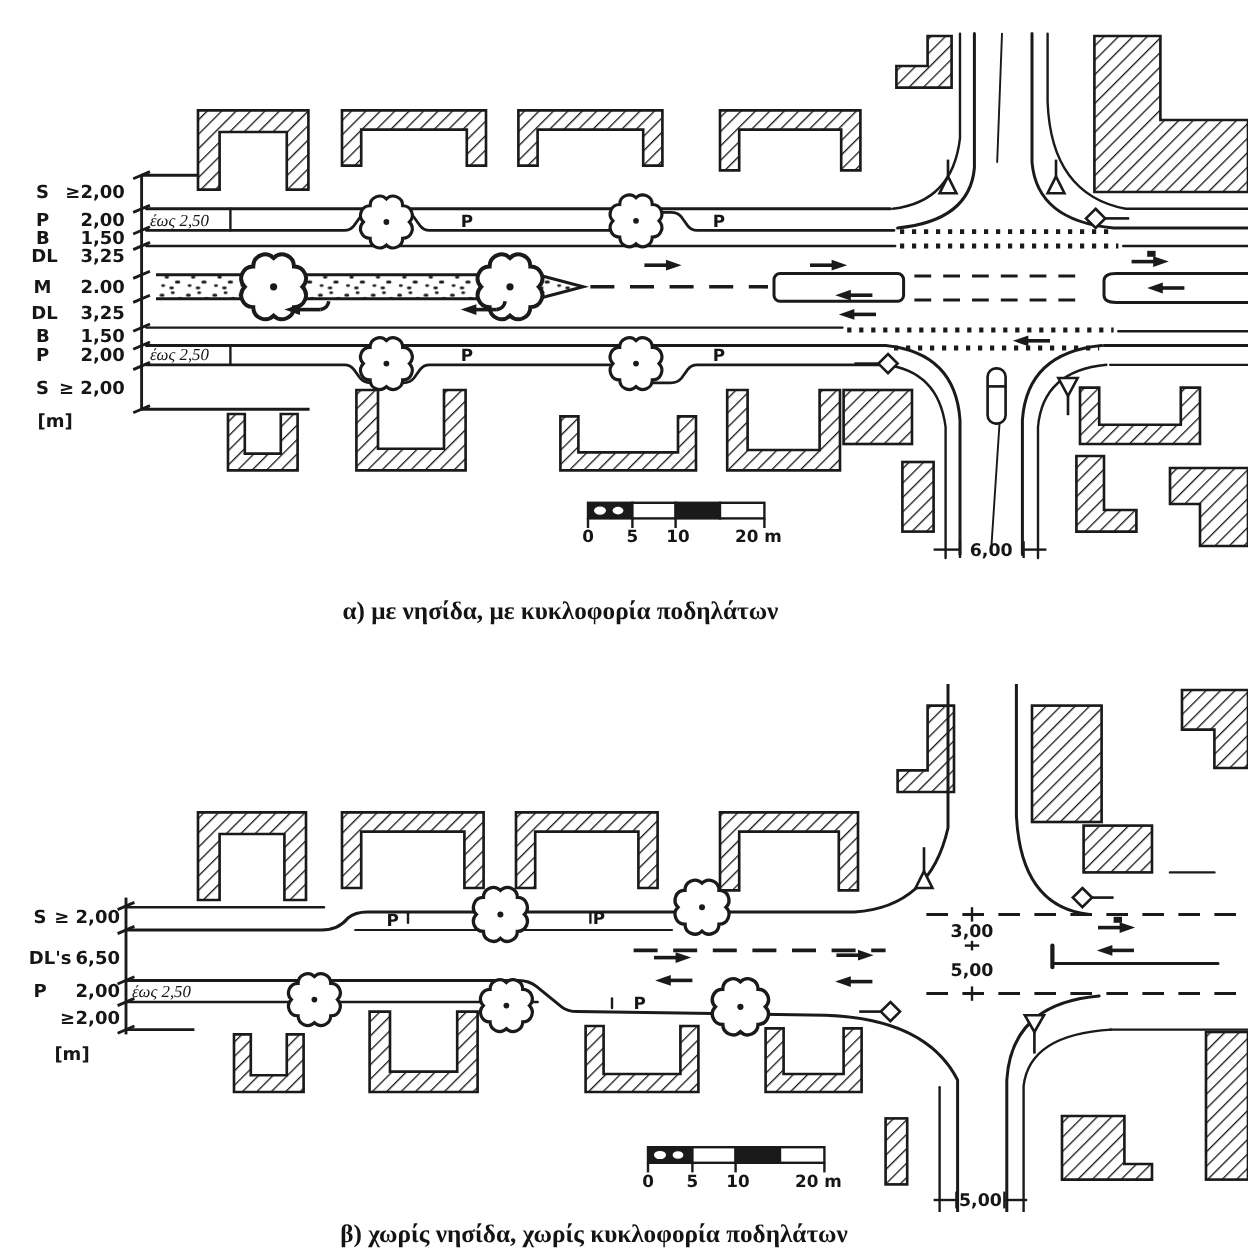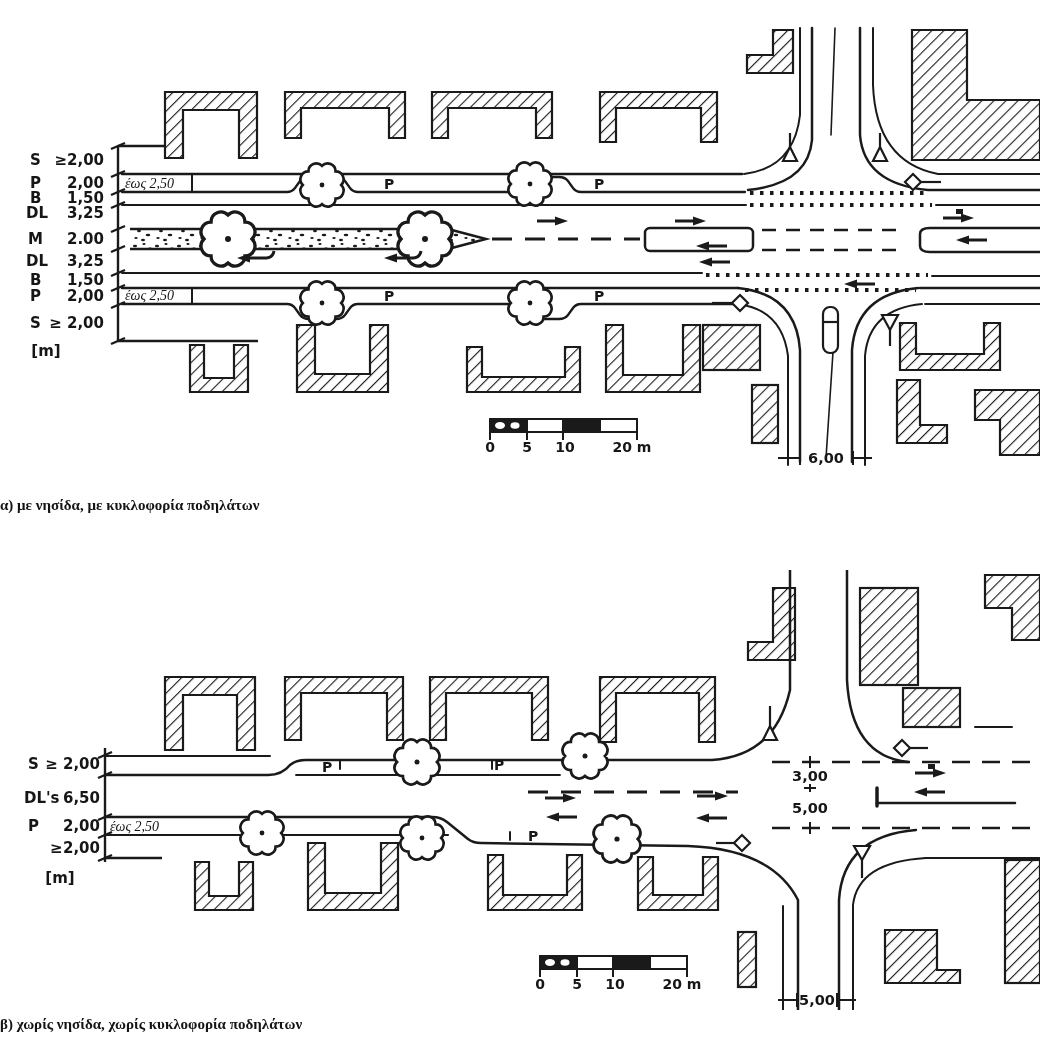--- a/index.html
+++ b/index.html
@@ -1,24 +1,24 @@
 <!DOCTYPE html>
 <html><head>
 <meta charset="utf-8">
 <style>
   html,body{margin:0;padding:0;background:#fff;}
   #page{position:relative;width:1040px;height:1050px;background:#ffffff;overflow:hidden;
         font-family:"DejaVu Sans",sans-serif;color:#1a1a1a;}
   svg{display:block;position:absolute;left:0;}
   #figA{top:0;}
   #figB{top:570px;}
-  .caption{position:absolute;left:0;width:910px;text-align:left;
-           font-family:"Liberation Serif",serif;font-weight:700;font-size:15px;color:#141414;}
+  .caption{position:absolute;left:12px;width:910px;text-align:center;
+           font-family:"Liberation Serif",serif;font-weight:700;font-size:21px;color:#141414;}
   #captionA{top:497px;}
-  #captionB{top:1016px;}
+  #captionB{top:1016px;margin-left:28px;}
   text{fill:#161616;}
   .dimtxt{font-size:15px;font-weight:700;}
   .ptxt{font-size:14px;font-weight:700;}
   .eostxt{font-family:"Liberation Serif",serif;font-size:14px;font-style:italic;}
   .sbtxt{font-size:14px;font-weight:700;}
   .meastxt{font-size:14.5px;font-weight:700;}
 </style>
 </head>
 <body>
 

